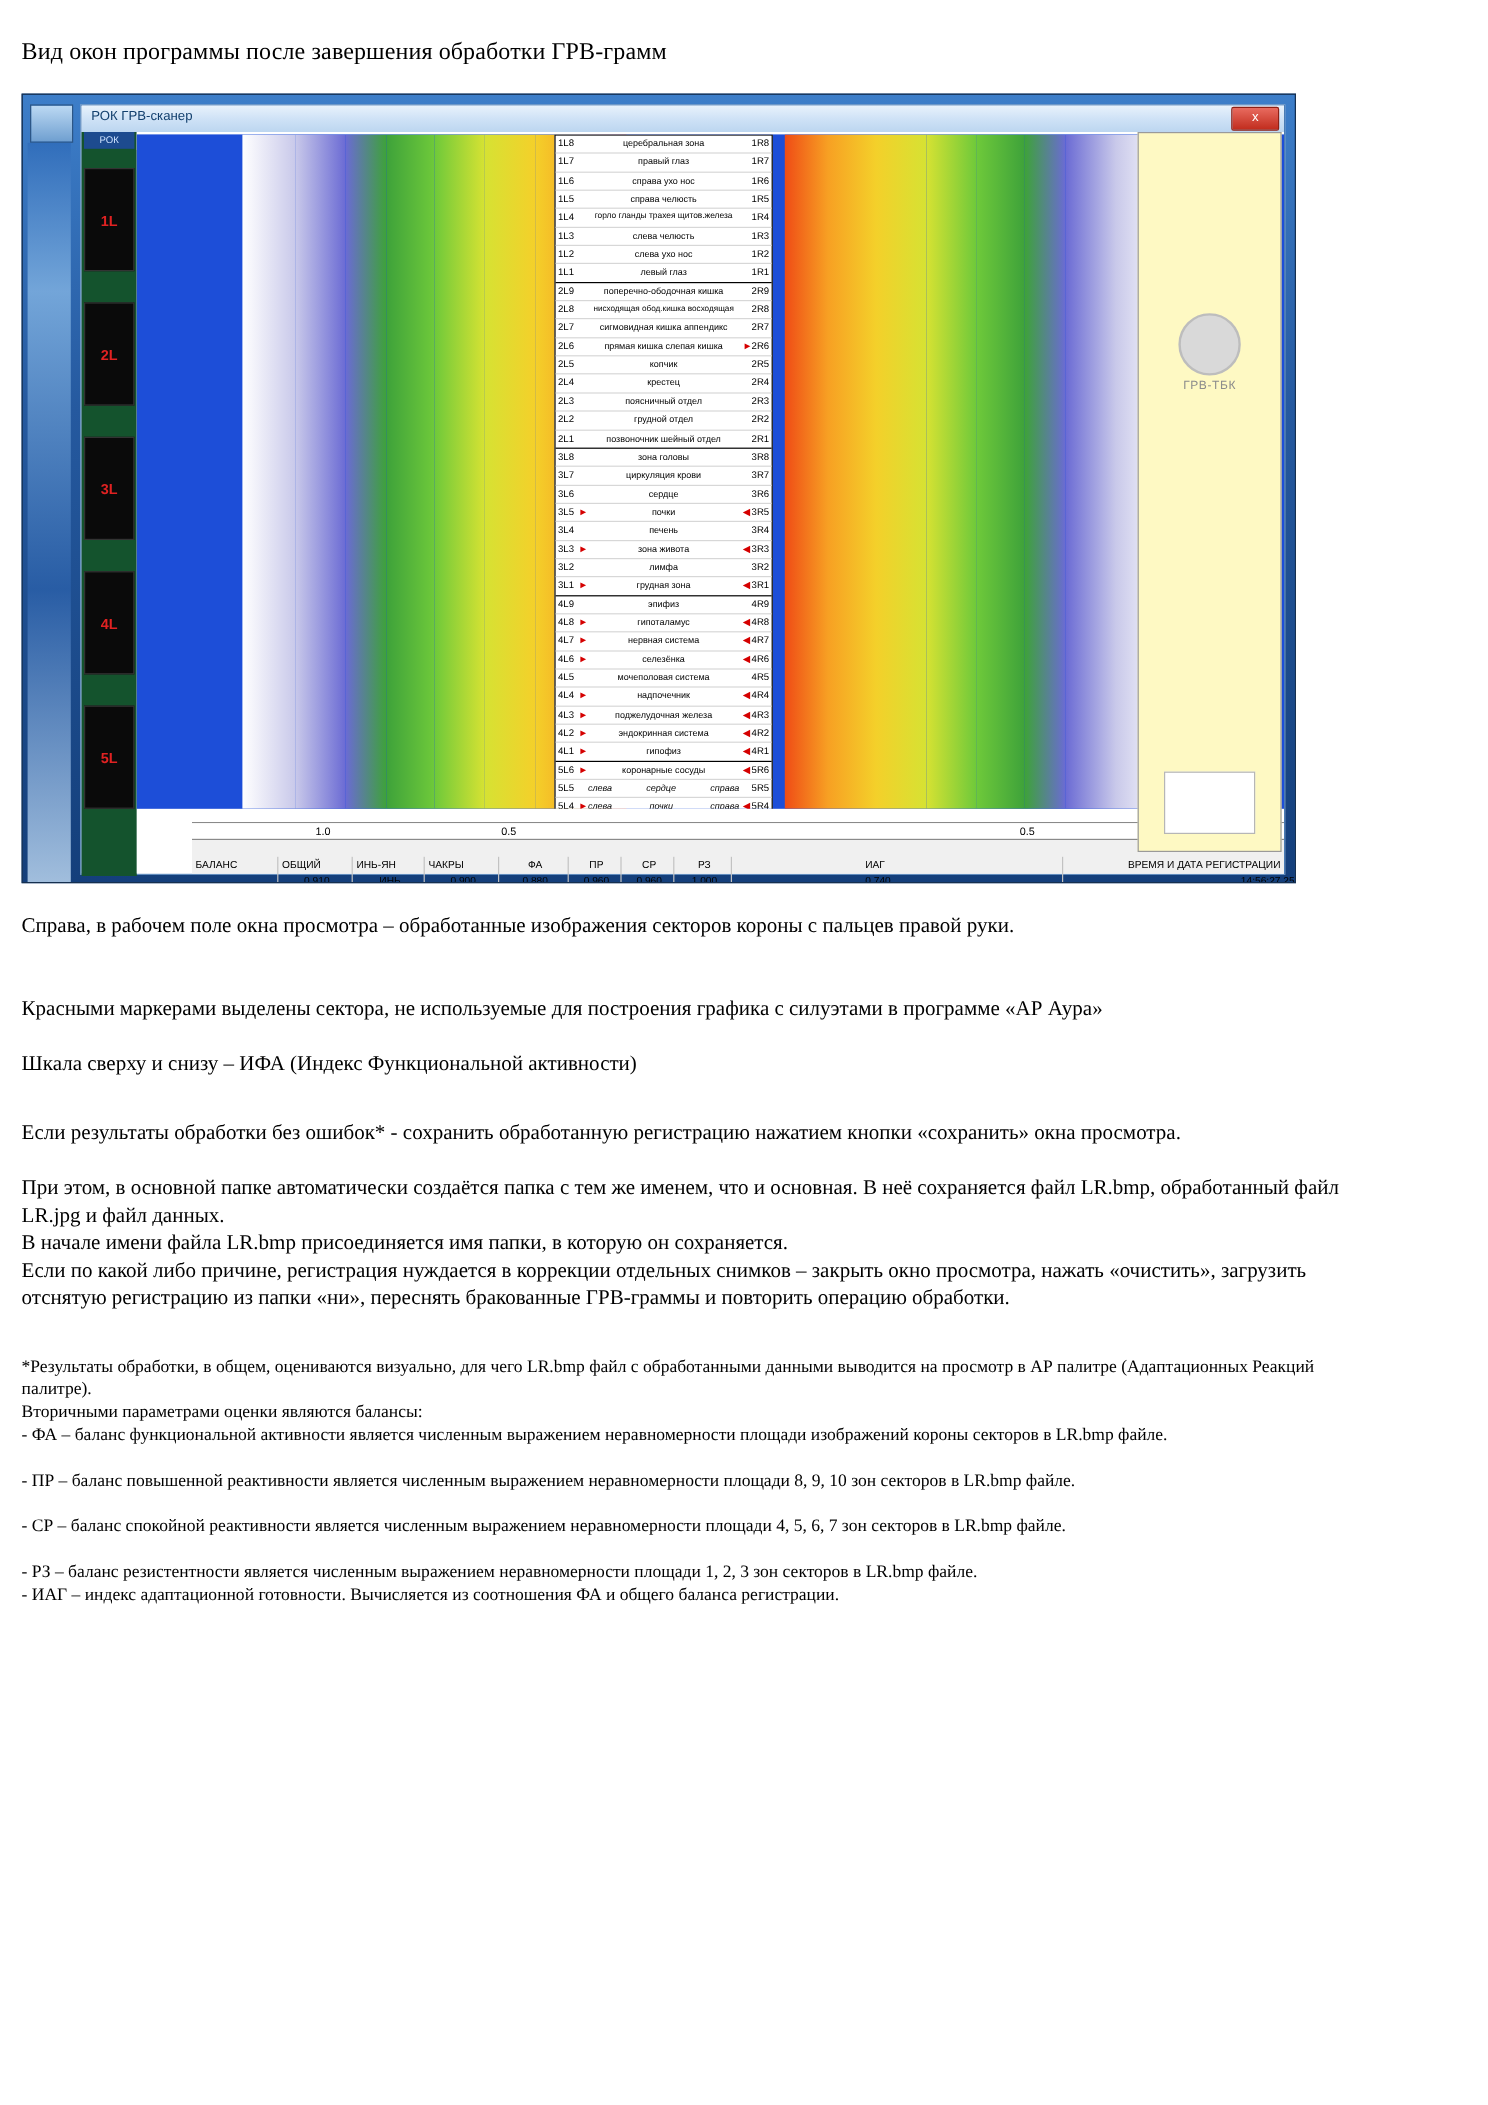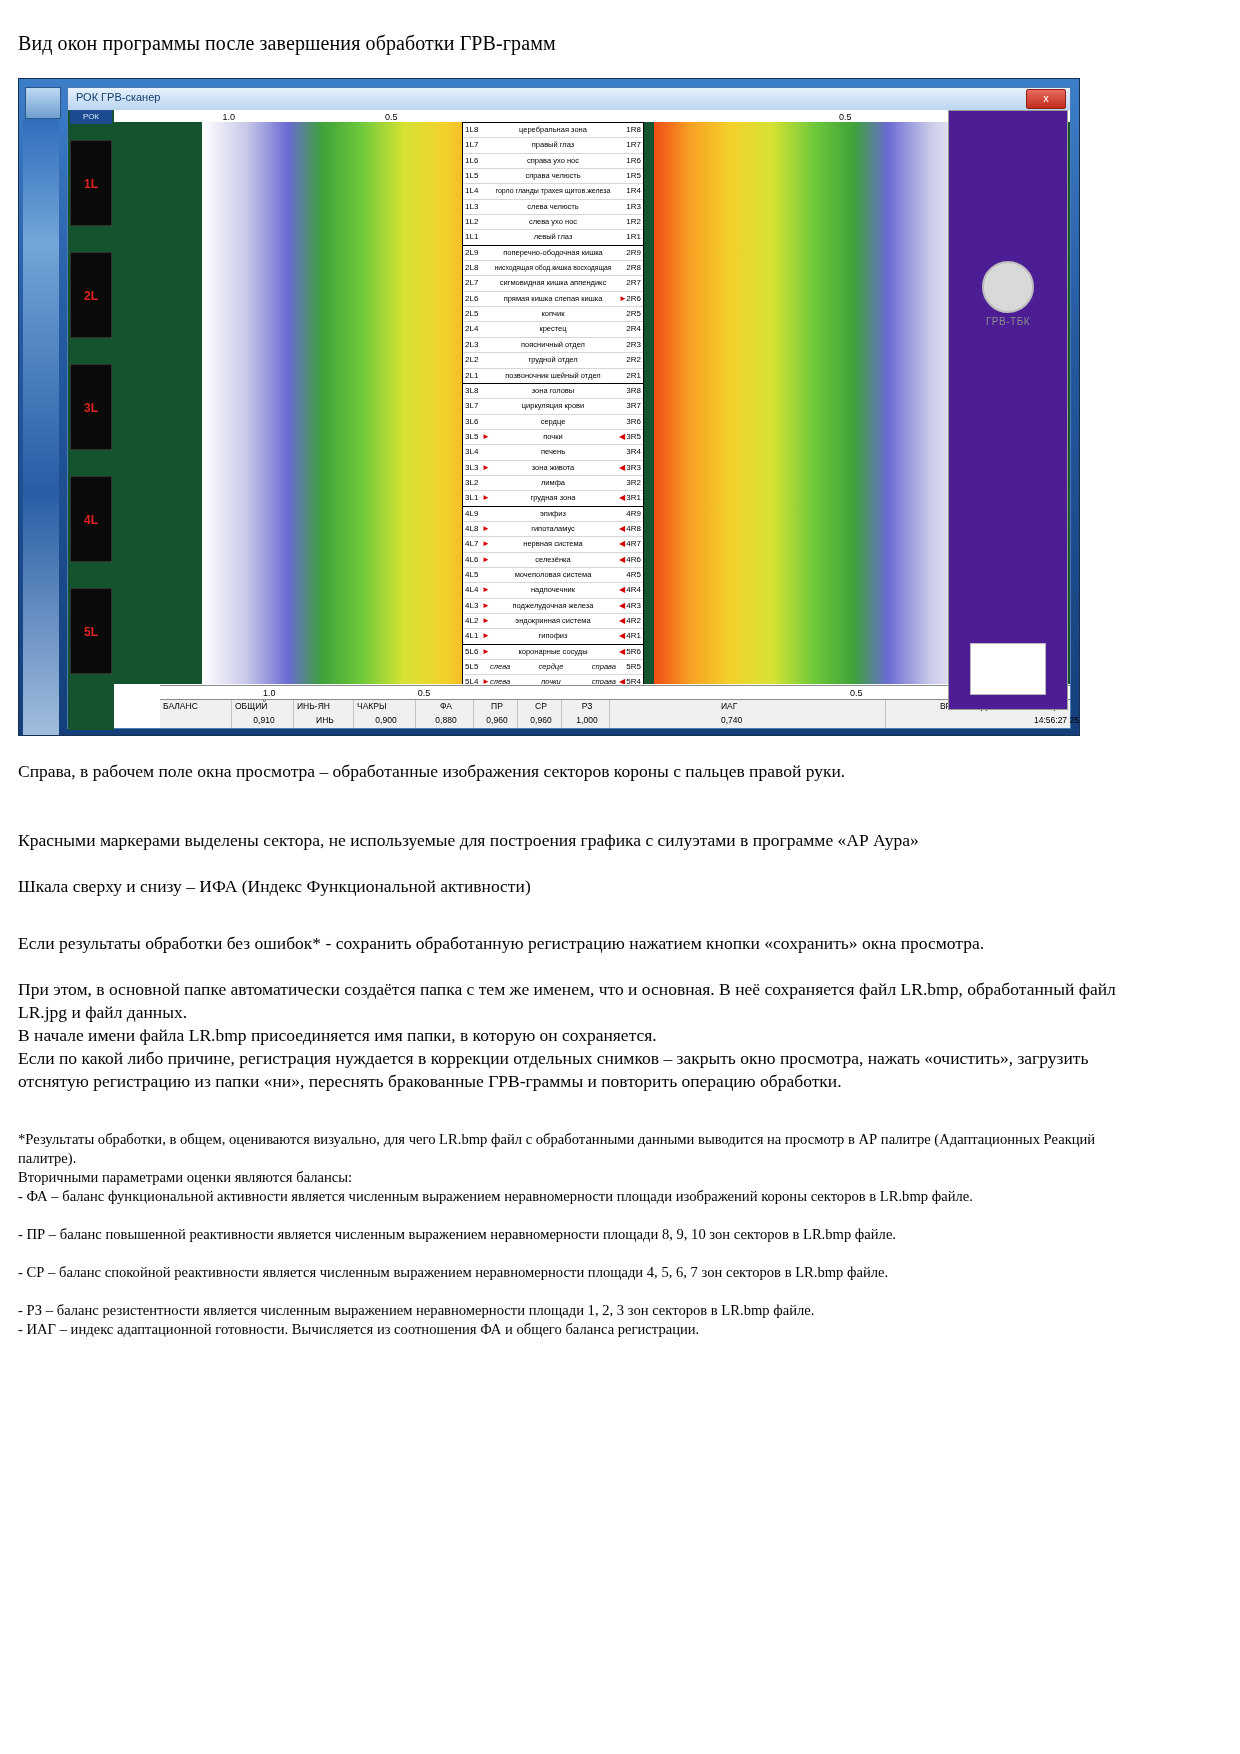--- a/index.html
+++ b/index.html
@@ -92,22 +92,22 @@
     position:absolute;left:46px;top:22px;right:0px;bottom:0px;
     background:#ffffff;
   }
   .scale-bar{
     position:relative;height:14px;background:#fff;border-bottom:1px solid #8a8a8a;
     font-family:"Liberation Sans",sans-serif;font-size:9px;color:#000;
   }
   .scale-bar span{position:absolute;top:2px;transform:translateX(-50%);}
 
   .canvas-area{
-    position:absolute;left:0;top:12px;width:100%;height:562px;
-    background:#14532d;overflow:hidden;
+    position:absolute;left:0;top:2px;width:100%;height:562px;
+    background:#1d4ed8;overflow:hidden;
   }
   
   .aura{
     position:absolute;top:0;height:100%;
   }
   .aura.left{left:88px;width:320px;}
   .aura.right{right:96px;width:320px;}
   .band{
     position:absolute;top:0;height:100%;
   }
@@ -130,21 +130,21 @@
   .code-l{width:17px;padding-left:2px;font-size:8px;flex:none;}
   .mk{width:5px;color:#d50000;font-size:8px;flex:none;}
   .mid{flex:1;text-align:center;overflow:hidden;font-size:7.5px;}
   .mid.triple{display:flex;justify-content:space-between;padding:0 3px;font-style:italic;}
   .code-r{width:17px;text-align:right;padding-right:2px;font-size:8px;flex:none;}
   .mk-r{width:5px;color:#d50000;font-size:8px;flex:none;text-align:right;}
 
   
   .right-pane{
     position:absolute;right:2px;top:22px;width:120px;height:600px;
-    background:#4c1d95;border:1px solid #9a9a9a;box-sizing:border-box;
+    background:#fef9c3;border:1px solid #9a9a9a;box-sizing:border-box;
   }
   .logo-circle{
     position:absolute;left:50%;top:150px;transform:translateX(-50%);
     width:48px;height:48px;border-radius:50%;
     background:#d9d9d9;border:2px solid #bdbdbd;
   }
   .logo-text{
     position:absolute;left:0;top:205px;width:100%;text-align:center;
     font-family:"Liberation Sans",sans-serif;font-size:10px;color:#8c8c8c;
     letter-spacing:.5px;
@@ -157,21 +157,21 @@
   
   .status{
     position:absolute;left:46px;right:0;bottom:0;height:42px;
     background:#f0f0f0;border-top:1px solid #8a8a8a;
     font-family:"Liberation Sans",sans-serif;font-size:8.5px;
   }
   .status .sb-scale{
     position:relative;height:13px;background:#fff;border-bottom:1px solid #8a8a8a;
   }
   .status .sb-scale span{position:absolute;top:2px;transform:translateX(-50%);font-size:9px;}
-  .stat-grid{position:relative;height:28px;}
+  .stat-grid{position:relative;height:28px;margin-top:14px;}
   .stat-cell{
     position:absolute;top:0;height:28px;border-right:1px solid #c2c2c2;
     box-sizing:border-box;padding-left:3px;
   }
   .stat-cell .lbl{display:block;height:13px;line-height:13px;font-size:8.5px;}
   .stat-cell .val{display:block;height:14px;line-height:14px;font-size:8.5px;text-align:center;}
 
   
   .para{
     position:absolute;left:18px;width:1100px;

